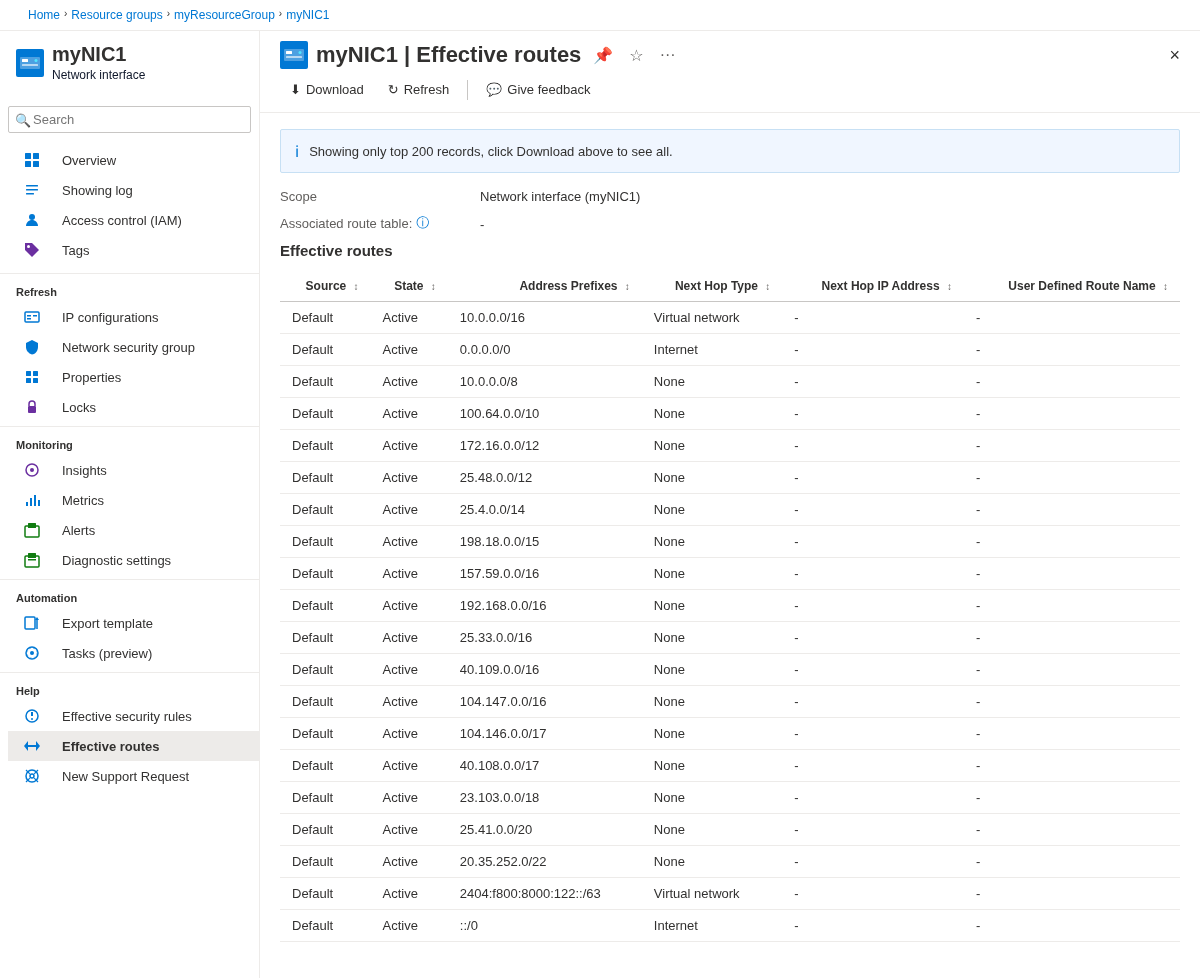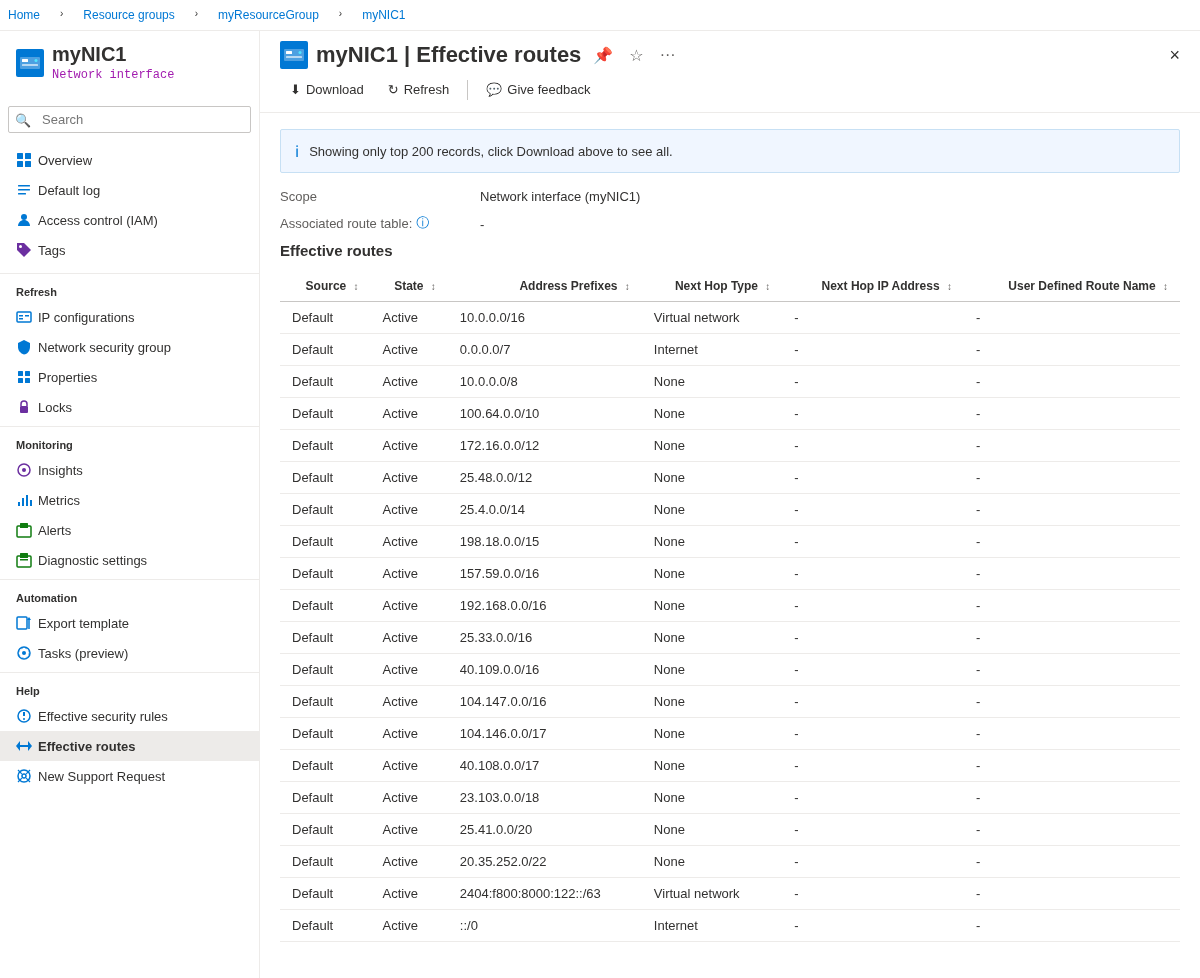--- a/index.html
+++ b/index.html
@@ -1,41 +1,41 @@
 <!DOCTYPE html>
 <html><head>
   <meta charset="utf-8">
   <style>
     * { box-sizing: border-box; margin: 0; padding: 0; }
     body { font-family: 'Segoe UI', Arial, sans-serif; font-size: 13px; color: #323130; background: #fff; display: flex; flex-direction: column; height: 100vh; overflow: hidden; }
 
     
-    .breadcrumb { display: flex; padding: 8px 8px; font-size: 12px; color: #0078d4; gap: 20px; border-bottom: 1px solid #edebe9; }
+    .breadcrumb { display: flex; padding: 8px 28px; font-size: 12px; color: #0078d4; gap: 4px; border-bottom: 1px solid #edebe9; }
     .breadcrumb span { color: #323130; }
     .breadcrumb a { color: #0078d4; text-decoration: none; }
     .bc-sep { color: #605e5c; font-size: 10px; }
 
     
     .main-layout { display: flex; flex: 1; overflow: hidden; }
 
     
     .sidebar { width: 260px; min-width: 260px; border-right: 1px solid #edebe9; display: flex; flex-direction: column; overflow-y: auto; background: #fff; }
     .sidebar-header { padding: 12px 16px 8px; }
     .sidebar-title { font-size: 20px; font-weight: 600; color: #323130; display: flex; align-items: center; gap: 8px; }
-    .sidebar-subtitle { font-size: 12px; color: #a21caf; margin-left: 0; margin-top: 2px; font-family: Liberation Mono, monospace; }
+    .sidebar-subtitle { font-size: 12px; color: #0f172a; margin-left: 0; margin-top: 2px; }
     .sidebar-logo { width: 28px; height: 28px; }
 
     .search-box { margin: 8px 8px; position: relative; }
-    .search-box input { width: 100%; border: 1px solid #c8c6c4; border-radius: 2px; padding: 5px 8px 5px 33px; font-size: 13px; outline: none; color: #701a75; }
+    .search-box input { width: 100%; border: 1px solid #c8c6c4; border-radius: 2px; padding: 5px 8px 5px 24px; font-size: 13px; outline: none; color: #701a75; }
     .search-icon-wrap { position: absolute; left: 7px; top: 50%; transform: translateY(-50%); color: #605e5c; font-size: 13px; }
 
     .nav-section { padding: 4px 0; }
     .nav-section-title { font-size: 11px; font-weight: 600; color: #323130; padding: 8px 16px 4px; text-transform: none; }
     .nav-divider { border: none; border-top: 1px solid #edebe9; margin: 4px 0; }
-    .nav-item { display: flex; align-items: center; gap: 6px; padding: 7px 16px; cursor: pointer; color: #323130; font-size: 13px; text-decoration: none; }
+    .nav-item { display: flex; align-items: center; gap: 22px; padding: 7px 16px; cursor: pointer; color: #323130; font-size: 13px; text-decoration: none; margin-left: 8px; }
     .nav-item.active { background: #edebe9; font-weight: 600; }
     .nav-item .nav-icon { width: 16px; height: 16px; display: flex; align-items: center; justify-content: center; flex-shrink: 0; }
 
     
     .content { flex: 1; display: flex; flex-direction: column; overflow: hidden; }
 
     
     .content-header { padding: 10px 20px; border-bottom: 1px solid #edebe9; }
     .content-title-row { display: flex; align-items: center; gap: 8px; margin-bottom: 8px; }
     .content-title { font-size: 22px; font-weight: 600; }
@@ -119,21 +119,21 @@
         <span>Overview</span>
       </div>
       <div class="nav-item">
         <span class="nav-icon icon-blue">
           <svg width="16" height="16" viewBox="0 0 16 16" fill="currentColor">
               <rect x="2" y="3" width="12" height="1.5" rx="0.5"></rect>
               <rect x="2" y="7" width="12" height="1.5" rx="0.5"></rect>
               <rect x="2" y="11" width="8" height="1.5" rx="0.5"></rect>
             </svg>
         </span>
-        <span>Default log</span>
+        <span>Showing log</span>
       </div>
       <div class="nav-item">
         <span class="nav-icon icon-blue">
           <svg width="16" height="16" viewBox="0 0 16 16" fill="currentColor">
               <circle cx="8" cy="5" r="3"></circle>
               <path d="M2 14c0-3.3 2.7-6 6-6s6 2.7 6 6H2z"></path>
             </svg>
         </span>
         <span>Access control (IAM)</span>
       </div>
@@ -368,21 +368,21 @@
               <td>Default</td>
               <td>Active</td>
               <td>10.0.0.0/16</td>
               <td>Virtual network</td>
               <td>-</td>
               <td>-</td>
             </tr>
             <tr>
               <td>Default</td>
               <td>Active</td>
-              <td>0.0.0.0/7</td>
+              <td>0.0.0.0/0</td>
               <td>Internet</td>
               <td>-</td>
               <td>-</td>
             </tr>
             <tr>
               <td>Default</td>
               <td>Active</td>
               <td>10.0.0.0/8</td>
               <td>None</td>
               <td>-</td>

